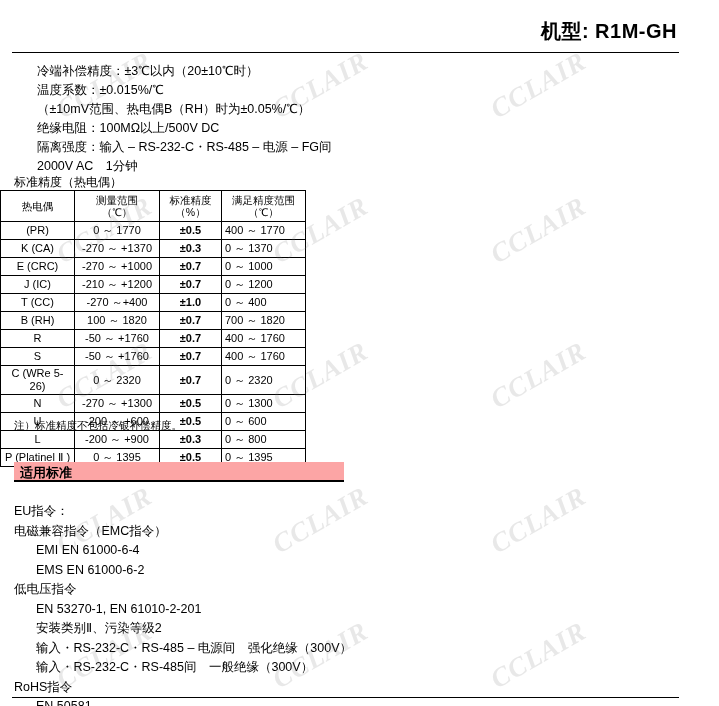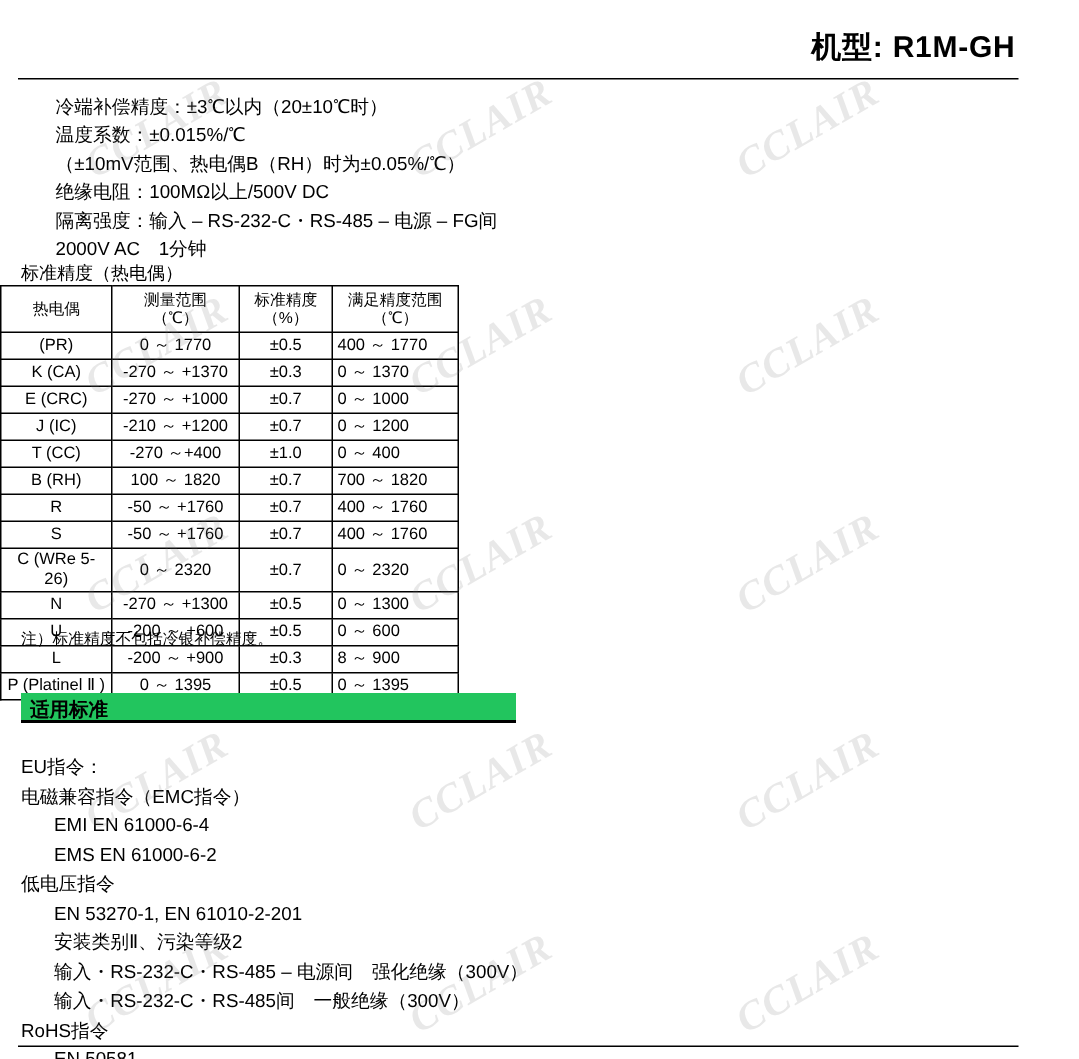--- a/index.html
+++ b/index.html
@@ -104,38 +104,38 @@
     font-size: 10.5px;
     line-height: 12px;
     height: 28px;
   }
   .col-a { width: 74px; }
   .col-b { width: 85px; }
   .col-c { width: 62px; }
   .col-d { width: 84px; }
   td.c-a { text-align: center; }
   td.c-b { text-align: center; padding-left: 5px; margin-left: 34px; }
-  td.c-c { text-align: center; }
+  td.c-c { text-align: center; font-weight: bold; }
   td.c-d { text-align: left; padding-left: 5px; }
 
   .note {
     position: absolute;
     top: 419px;
     left: 14px;
     font-size: 10.5px;
   }
 
   
   .section-bar {
     position: absolute;
     top: 462px;
     left: 14px;
     width: 330px;
     height: 20px;
-    background: #22c55e;
+    background: #fca5a5;
     border-bottom: 2px solid #000;
     box-sizing: border-box;
   }
   .section-bar span {
     position: absolute;
     left: 6px;
     top: 2px;
     font-size: 13px;
     font-weight: bold;
   }
@@ -271,21 +271,21 @@
       <tr>
         <td class="c-a">U</td>
         <td class="c-b">-200 ～ +600</td>
         <td class="c-c">±0.5</td>
         <td class="c-d">0 ～ 600</td>
       </tr>
       <tr>
         <td class="c-a">L</td>
         <td class="c-b">-200 ～ +900</td>
         <td class="c-c">±0.3</td>
-        <td class="c-d">8 ～ 900</td>
+        <td class="c-d">0 ～ 800</td>
       </tr>
       <tr>
         <td class="c-a">P (Platinel Ⅱ )</td>
         <td class="c-b">0 ～ 1395</td>
         <td class="c-c">±0.5</td>
         <td class="c-d">0 ～ 1395</td>
       </tr>
     </tbody>
   </table>
 

